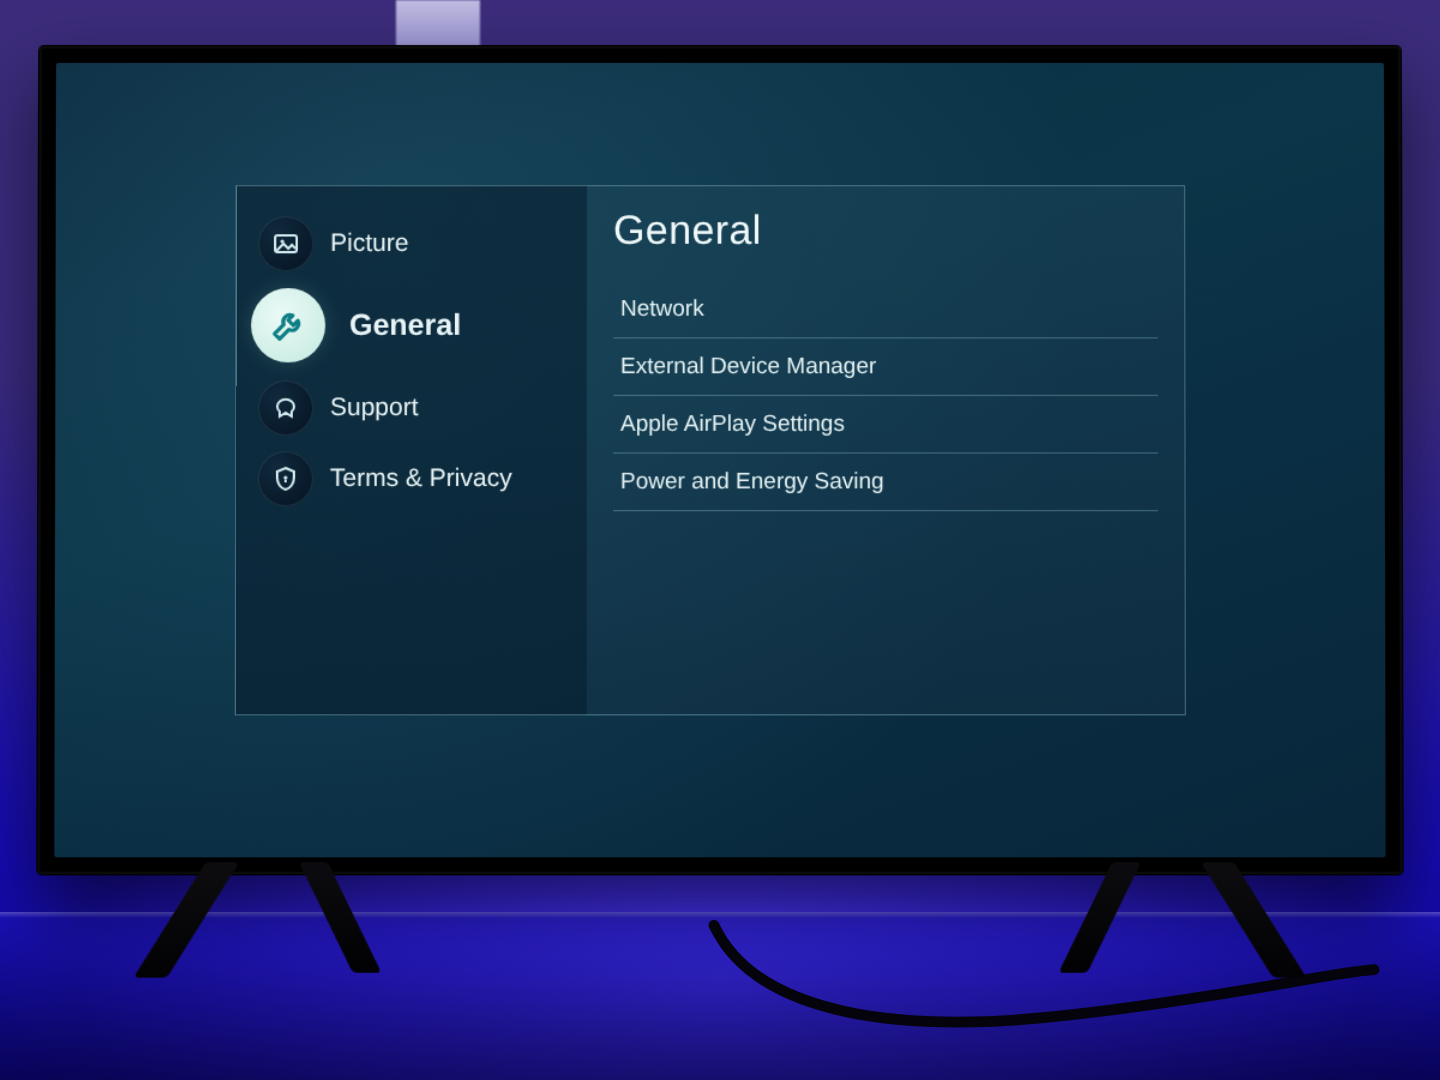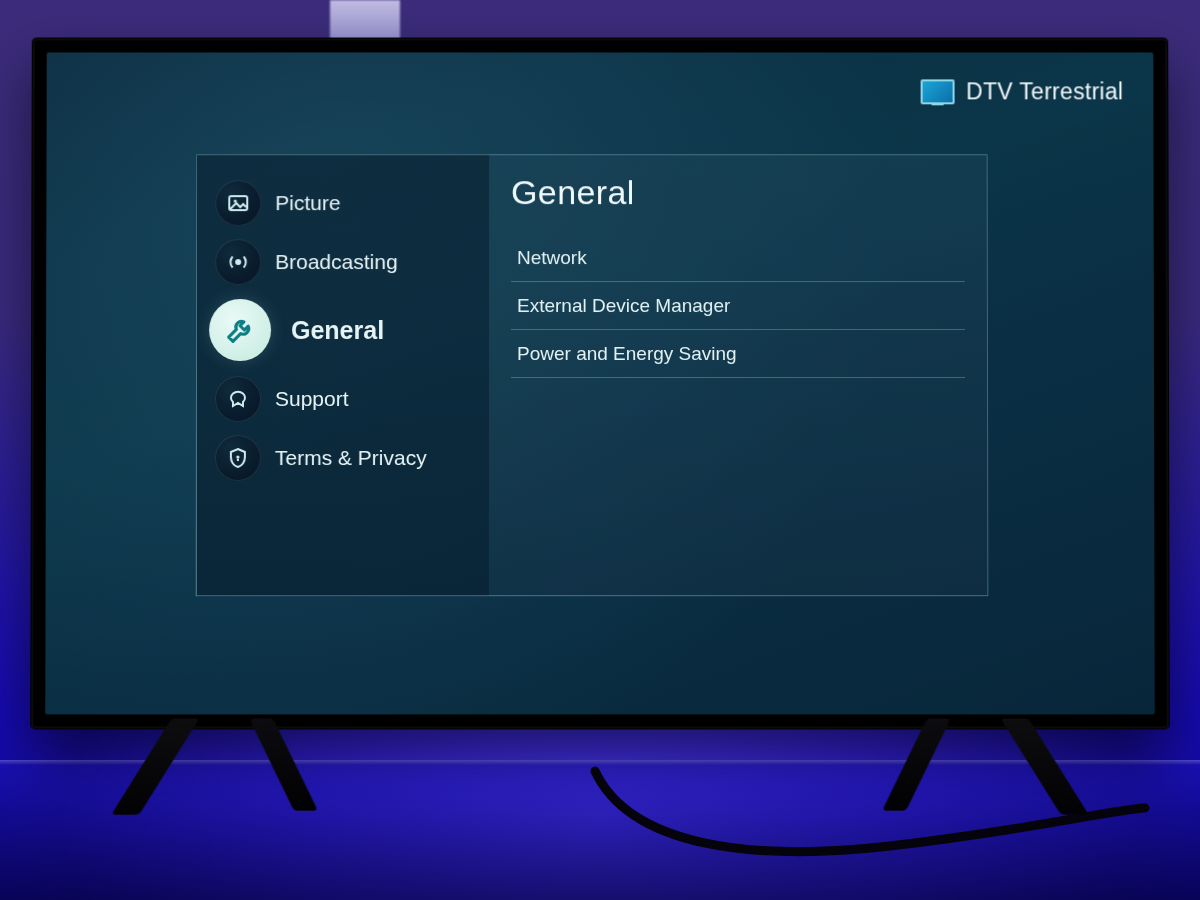--- a/index.html
+++ b/index.html
@@ -253,51 +253,37 @@
     </svg>
   </div>
 
   <div class="tv">
     <div class="leg left"></div>
     <div class="leg right"></div>
 
     <div class="bezel">
       <div class="screen">
 
-        <div class="status">
-          <span class="tv-icon"></span>
-          <span>DTV Terrestrial</span>
-        </div>
 
         <div class="panel">
 
           <div class="sidebar">
 
             <div class="side-item">
               <span class="sicon">
                 <svg width="24" height="24" viewBox="0 0 24 24" fill="none" stroke="currentColor" stroke-width="2">
                   <rect x="3" y="5" width="18" height="14" rx="2"></rect>
                   <circle cx="9" cy="10" r="1.6" fill="currentColor" stroke="none"></circle>
                   <path d="M4 18 L10 12 L14 16 L17 13 L20 16"></path>
                 </svg>
               </span>
               <span class="slabel">Picture</span>
             </div>
 
 
-            <div class="side-item">
-              <span class="sicon">
-                <svg width="24" height="24" viewBox="0 0 24 24" fill="none" stroke="currentColor" stroke-width="2">
-                  <circle cx="12" cy="12" r="3" fill="currentColor" stroke="none"></circle>
-                  <path d="M6.5 6.5 A8 8 0 0 0 6.5 17.5"></path>
-                  <path d="M17.5 6.5 A8 8 0 0 1 17.5 17.5"></path>
-                </svg>
-              </span>
-              <span class="slabel">Broadcasting</span>
-            </div>
 
             <div class="side-item selected">
               <span class="sicon">
                 <svg width="34" height="34" viewBox="0 0 24 24" fill="none" stroke="currentColor" stroke-width="2.2" stroke-linecap="round" stroke-linejoin="round">
                   <path d="M14.7 6.3a4 4 0 0 0-5.3 5.3L4 17l3 3 5.4-5.4a4 4 0 0 0 5.3-5.3L15 12 12 9z"></path>
                 </svg>
               </span>
               <span class="slabel">General</span>
             </div>
 
@@ -321,20 +307,21 @@
               <span class="slabel">Terms &amp; Privacy</span>
             </div>
 
           </div>
 
           <div class="detail">
             <h1>General</h1>
 
             <div class="opt">Network</div>
             <div class="opt">External Device Manager</div>
+            <div class="opt">Apple AirPlay Settings</div>
             <div class="opt">Power and Energy Saving</div>
           </div>
 
         </div>
 
       </div>
     </div>
   </div>
 </div>
 

